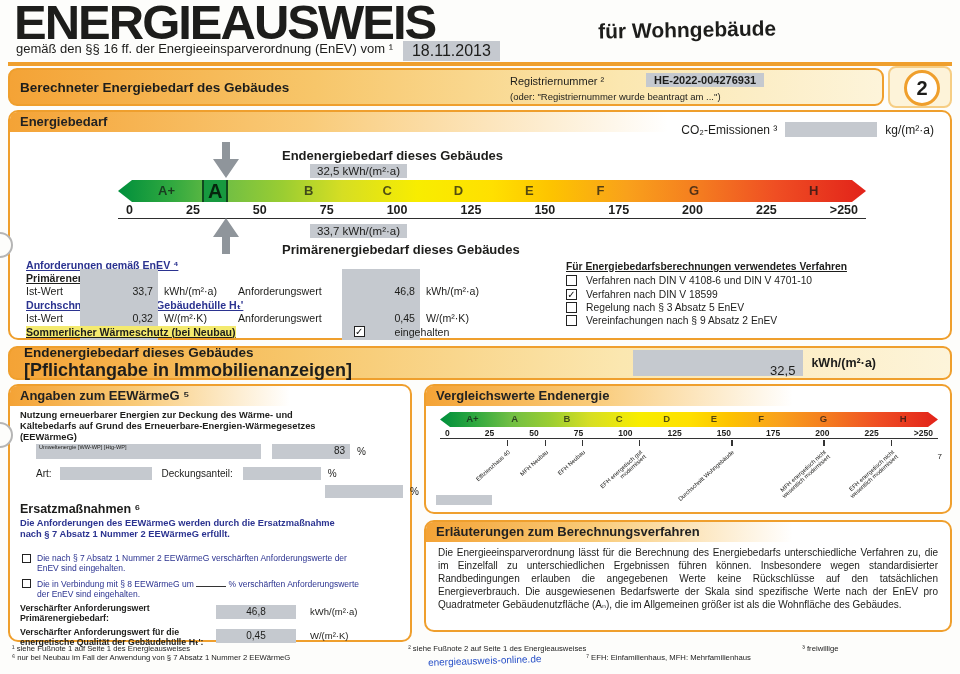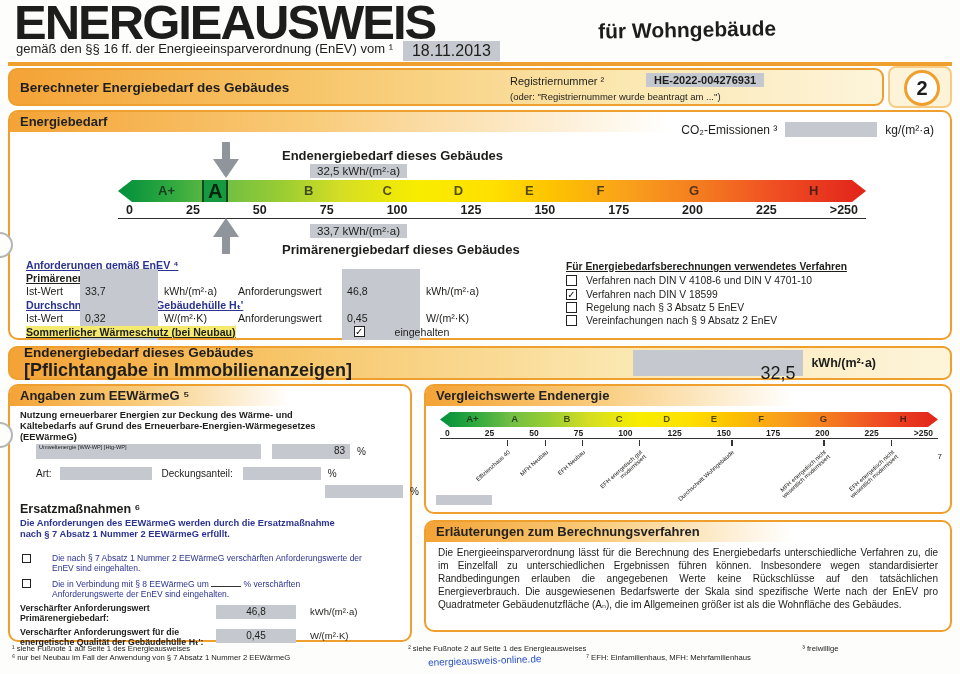--- a/index.html
+++ b/index.html
@@ -55,49 +55,49 @@
   .bigA{position:absolute;left:13%;top:-5px;transform:translateX(-50%);width:26px;height:32px;background:#17993f;
         border:2.5px solid #10481f;color:#06250e;display:flex;align-items:center;justify-content:center;
         font-size:20px;font-weight:bold;z-index:2}
   .nums{display:flex;justify-content:space-between;padding:1px 8px 0 8px;font-size:12.5px;font-weight:bold;
         border-bottom:1.7px solid #2e2e2e;height:17px}
   .p0{left:6.5%}.p1{left:15%}.p2{left:25.5%}.p3{left:36%}.p4{left:45.5%}.p5{left:55%}.p6{left:64.5%}.p7{left:77%}.p8{left:93%}
 
   .leftcol{position:absolute;left:16px;top:146px;width:520px;font-size:10.6px}
   .lr{display:flex;align-items:center;height:13.4px}
   .w1{width:54px}.w3{width:104px}
-  .vbx{background:#c5c9cf;width:78px;padding:16px 5px;margin-right:6px;font-size:10.6px}
+  .vbx{background:#c5c9cf;width:78px;text-align:right;padding:16px 5px;margin-right:6px;font-size:10.6px}
   .un{width:74px}
   .hl{background:#f4ea6e}
   .rightcol{position:absolute;left:556px;top:146px;width:380px;font-size:10.3px}
   .vrow{display:flex;align-items:center;gap:9px;height:13.4px}
 
   
   .pflicht{position:absolute;left:8px;top:346px;width:944px;height:34px;border:2.5px solid #ef9f2d;border-radius:9px;
            background:linear-gradient(90deg,#f4a336,#f7c66a 30%,#fbe7b0 65%,#fdf4da 100%);
            display:flex;align-items:center;padding:0 14px}
   .pflicht .l1{font-size:13.5px;font-weight:bold;line-height:1.1}
   .pflicht .l2{font-size:18px;font-weight:bold;line-height:1.1}
-  .pfv{margin-left:auto;width:170px;height:19px;font-size:18px;text-align:right;padding:13px 8px}
+  .pfv{margin-left:auto;width:170px;height:19px;font-size:13px;text-align:right;padding:13px 8px}
   .pfu{font-size:12.5px;font-weight:bold;margin-left:8px;margin-right:60px}
 
   
   .eebox{left:8px;top:384px;width:404px;height:258px}
   .intro{position:absolute;left:10px;top:24px;width:305px;font-size:9.3px;font-weight:bold;line-height:1.18}
   .row1{position:absolute;left:26px;top:58px;display:flex;align-items:center}
   .ubx{width:225px;height:15px;font-size:5.6px;padding:1px 3px;line-height:1}
   .vbx2{width:78px;height:15px;font-size:10px;text-align:right;padding:1px 5px;margin-left:11px}
   .pct{font-size:10px;margin-left:7px}
   .row2{position:absolute;left:26px;top:81px;display:flex;align-items:center;font-size:10px}
   .row3{position:absolute;left:315px;top:99px;display:flex;align-items:center;font-size:10px}
   .abx{width:92px;height:13px;margin:0 10px 0 8px}
   .dbx{width:78px;height:13px;margin-left:10px}
   .ers{position:absolute;left:10px;top:116px;font-size:12.5px;font-weight:bold}
   .erst{position:absolute;left:10px;top:132px;width:320px;font-size:9.3px;font-weight:bold;line-height:1.18}
-  .chk{position:absolute;left:12px;display:flex;gap:21px;width:345px;font-size:8.5px;line-height:1.15}
+  .chk{position:absolute;left:12px;display:flex;gap:6px;width:345px;font-size:8.5px;line-height:1.15}
   .chk1{top:168px}.chk2{top:193px}
   .blank{display:inline-block;width:30px;border-bottom:1px solid #333;height:8px}
   .req{position:absolute;left:10px;display:flex;align-items:flex-start}
   .req1{top:218px}.req2{top:242px}
   .reql{width:192px;font-size:8.8px;font-weight:bold;line-height:1.12}
   .reqv{width:80px;height:14px;font-size:10px;text-align:center;padding:1px 0;margin:1px 14px 0 4px}
   .requ{font-size:9.5px;margin-top:2px}
 
   
   .vbox{left:424px;top:384px;width:528px;height:130px}

